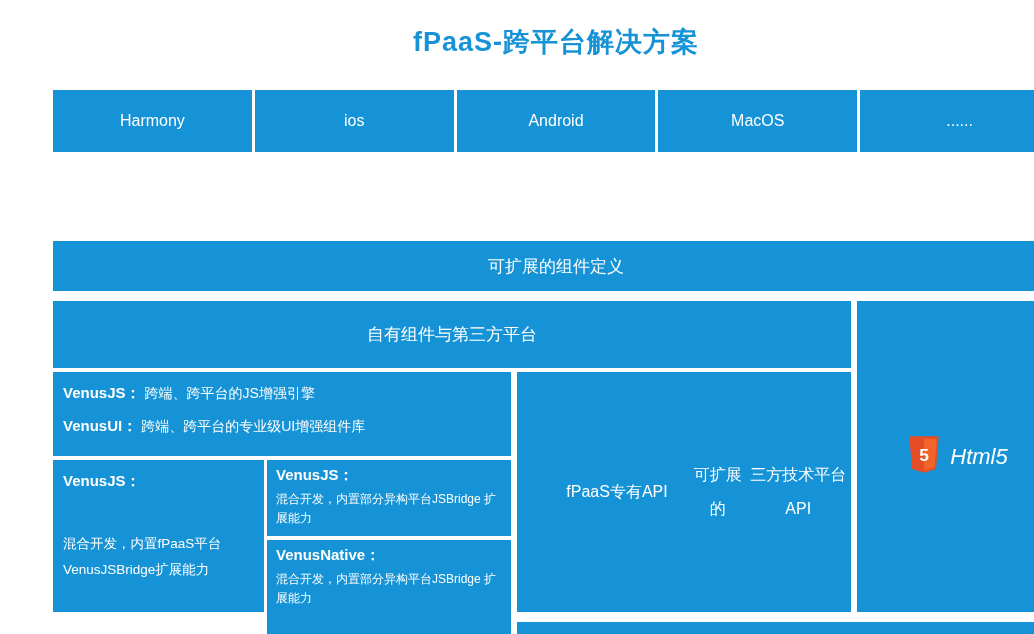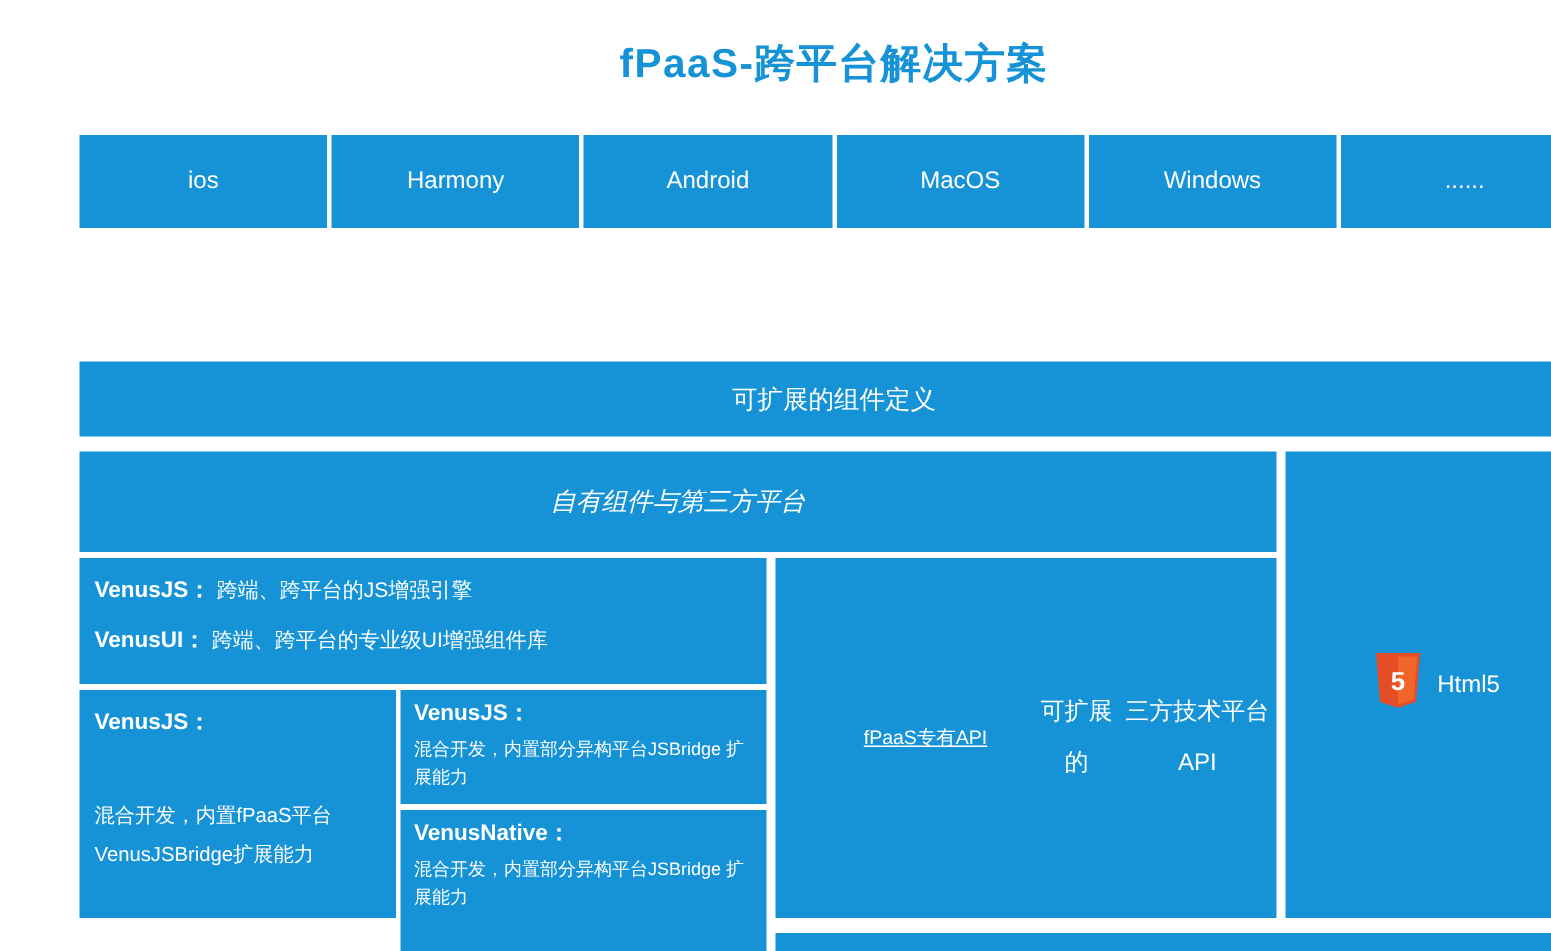--- a/index.html
+++ b/index.html
@@ -27,56 +27,55 @@
   .platforms{
     position:absolute;left:14px;top:90px;width:1006px;height:62px;
     display:flex;gap:3px;
   }
   .pbox{
     flex:1;background:var(--blue);color:#fff;font-size:16px;
     display:flex;align-items:center;justify-content:center;
   }
   .band1{left:14px;top:160px;width:1006px;height:64px;font-size:17px;}
   .band2{left:14px;top:241px;width:1006px;height:50px;font-size:17px;}
-  .own-header{left:14px;top:301px;width:798px;height:67px;font-size:17px;font-style:italic;}
+  .own-header{left:14px;top:301px;width:798px;height:67px;font-size:17px;}
 
   .venus-top{left:14px;top:372px;width:458px;height:84px;padding:8px 10px;font-size:14px;}
   .venus-top .vline{margin-top:4px;margin-bottom:14px;white-space:nowrap;}
   .vlabel{font-weight:bold;font-size:15px;margin-right:4px;}
 
   .venus-left{left:14px;top:460px;width:211px;height:152px;padding:12px 10px;font-size:14px;}
   .venus-left .vlabel{display:block;font-size:15px;}
   .venus-left .vdesc{margin-top:40px;line-height:1.95;font-size:13.5px;}
 
   .stack-a{left:228px;top:460px;width:244px;height:76px;padding:6px 9px;}
   .stack-b{left:228px;top:540px;width:244px;height:94px;padding:6px 9px;}
   .stack-label{font-weight:bold;font-size:15px;margin-bottom:5px;}
   .stack-desc{font-size:12px;line-height:1.55;}
 
-  .fpaas-api{left:478px;top:372px;width:200px;height:240px;font-size:13px;text-decoration:underline;}
+  .fpaas-api{left:478px;top:372px;width:200px;height:240px;font-size:16px;}
   .ext-api{left:651px;top:372px;width:161px;height:240px;font-size:16px;line-height:2.1;flex-direction:row;}
 
   .html5-box{left:818px;top:301px;width:202px;height:311px;}
   .html5-inner{display:flex;align-items:center;justify-content:center;gap:10px;}
-  .html5-label{font-size:16px;}
+  .html5-label{font-size:22px;font-style:italic;}
   .bottom-strip{left:478px;top:622px;width:542px;height:12px;}
 </style>
 </head>
 <body>
 
 <div class="canvas">
 
   <div class="title">fPaaS-跨平台解决方案</div>
 
   <div class="platforms">
+    <div class="pbox">Harmony</div>
     <div class="pbox">ios</div>
-    <div class="pbox">Harmony</div>
     <div class="pbox">Android</div>
     <div class="pbox">MacOS</div>
-    <div class="pbox">Windows</div>
     <div class="pbox">......</div>
   </div>
 
 
   <div class="box band2 center">可扩展的组件定义</div>
 
   <div class="box own-header center">自有组件与第三方平台</div>
 
   <div class="box venus-top">
     <div class="vline">

